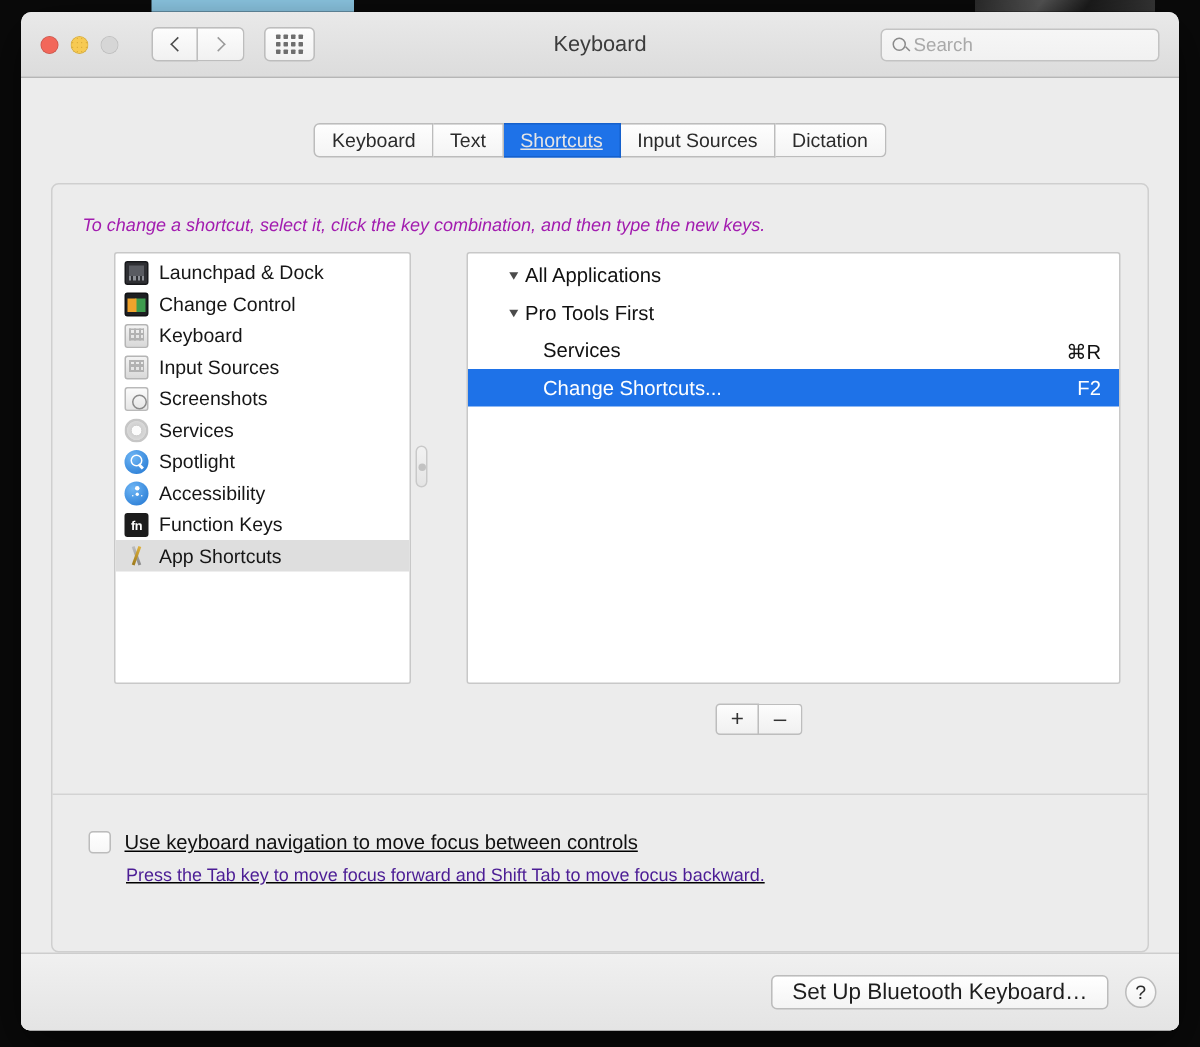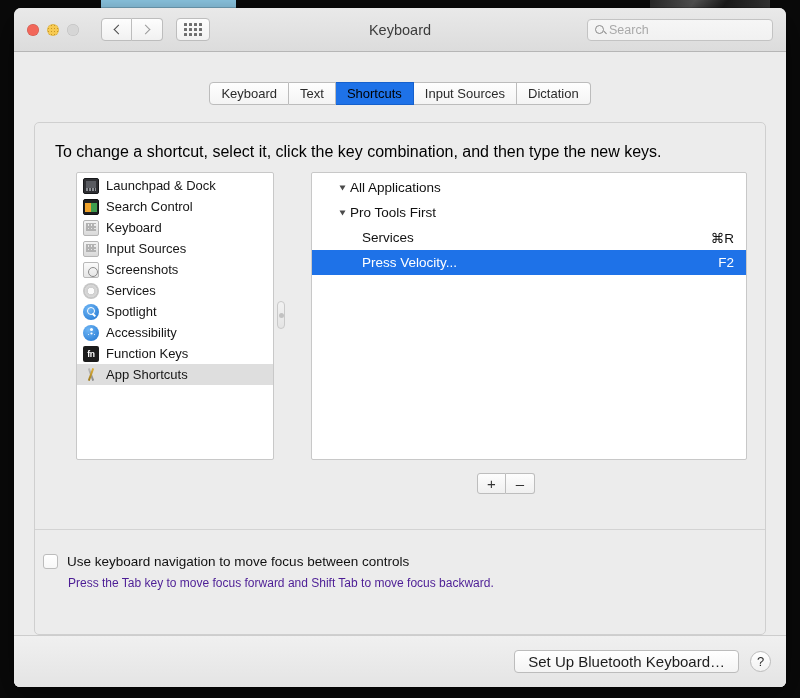--- a/index.html
+++ b/index.html
@@ -100,30 +100,30 @@
   .tabbar { margin: 30px auto 0; display: flex; }
   .tab {
     height: 23px; padding: 0 11px;
     background: linear-gradient(#fefefe,#f4f4f4);
     border: 1px solid #bcbcbc; border-left: none;
     font-size: 13px; color: #2b2b2b;
     display: flex; align-items: center;
   }
   .tab:first-child { border-left: 1px solid #bcbcbc; border-radius: 4px 0 0 4px; }
   .tab:last-child  { border-radius: 0 4px 4px 0; }
-  .tab.active { background: #1e72e8; color: #000000; border-color: #1560cc; }
+  .tab.active { background: #1e72e8; color: #e5e5e5; border-color: #1560cc; text-decoration: underline; }
 
   .panel {
     margin: 17px 20px 0; flex: 1 1 auto;
     background: #ececec;
     border: 1px solid #cfcfcf; border-radius: 5px;
     position: relative;
     padding: 20px 18px 0;
   }
-  .instructions { font-size: 16px; color: #000000; margin: 0 0 11px 2px; }
+  .instructions { font-size: 12px; color: #a21caf; margin: 0 0 11px 2px; font-style: italic; }
 
   .panes { display: flex; height: 288px; position: relative; }
   .listbox {
     background: #fff; border: 1px solid #c8c8c8; border-radius: 2px;
     overflow: hidden;
     margin-left: 23px;
   }
   .left-pane  { width: 198px; flex: 0 0 198px; padding-top: 2px; }
   .pane-gap   { width: 14px; flex: 0 0 14px; position: relative; }
   .splitter {
@@ -203,21 +203,21 @@
     background: linear-gradient(#fdfdfd,#f0f0f0);
     border: 1px solid #bdbdbd;
     display: flex; align-items: center; justify-content: center;
     color: #333; font-size: 15px; line-height: 1;
   }
   .pm.first { border-radius: 3px 0 0 3px; }
   .pm.last  { border-radius: 0 3px 3px 0; border-left: none; }
 
   .divider { position: absolute; left: 0; right: 0; bottom: 104px; height: 1px; background: #d3d3d3; }
 
-  .kbnav { position: absolute; left: 8px; bottom: 44px; }
+  .kbnav { position: absolute; left: 24px; bottom: 44px; text-decoration: underline; }
   .kbnav-row { display: flex; align-items: center; gap: 9px; }
   .cbox {
     width: 15px; height: 15px; border-radius: 3px;
     border: 1px solid #bcbcbc; background: linear-gradient(#ffffff,#f7f7f7); flex: none;
   }
   .kbnav-label { font-size: 13.5px; color: #111; }
   .kbnav-sub { font-size: 12px; color: #4c1d95; margin: 7px 0 0 25px; }
 
   .footer {
     flex: 0 0 52px; height: 52px;
@@ -305,21 +305,21 @@
 
       <div class="panes">
 
         <div class="listbox left-pane">
           <div class="side-row">
             <span class="ico ico-launchpad"></span>
             <span>Launchpad &amp; Dock</span>
           </div>
           <div class="side-row">
             <span class="ico ico-mission"></span>
-            <span>Search Control</span>
+            <span>Change Control</span>
           </div>
           <div class="side-row">
             <span class="ico ico-keyboard"></span>
             <span>Keyboard</span>
           </div>
           <div class="side-row">
             <span class="ico ico-keyboard"></span>
             <span>Input Sources</span>
           </div>
           <div class="side-row">
@@ -367,21 +367,21 @@
             <span class="sh-label">Pro Tools First</span>
             <span class="sh-key"></span>
           </div>
           <div class="sh-row sh-item">
             <span class="sh-check hidden"></span>
             <span class="sh-label">Services</span>
             <span class="sh-key">⌘R</span>
           </div>
           <div class="sh-row sh-item selected">
             <span class="sh-check hidden"></span>
-            <span class="sh-label">Press Velocity...</span>
+            <span class="sh-label">Change Shortcuts...</span>
             <span class="sh-key">F2</span>
           </div>
         </div>
       </div>
 
       <div class="pm-row">
         <div class="pm first">+</div>
         <div class="pm last">–</div>
       </div>
 

